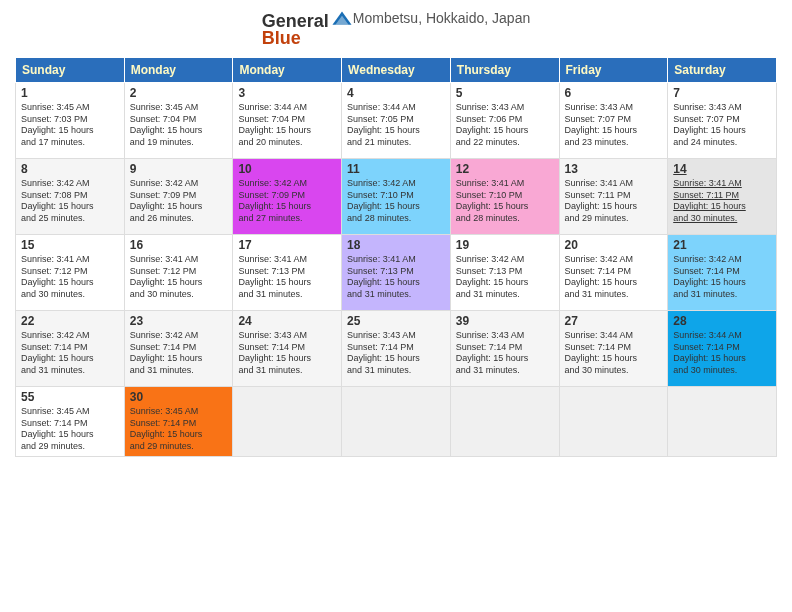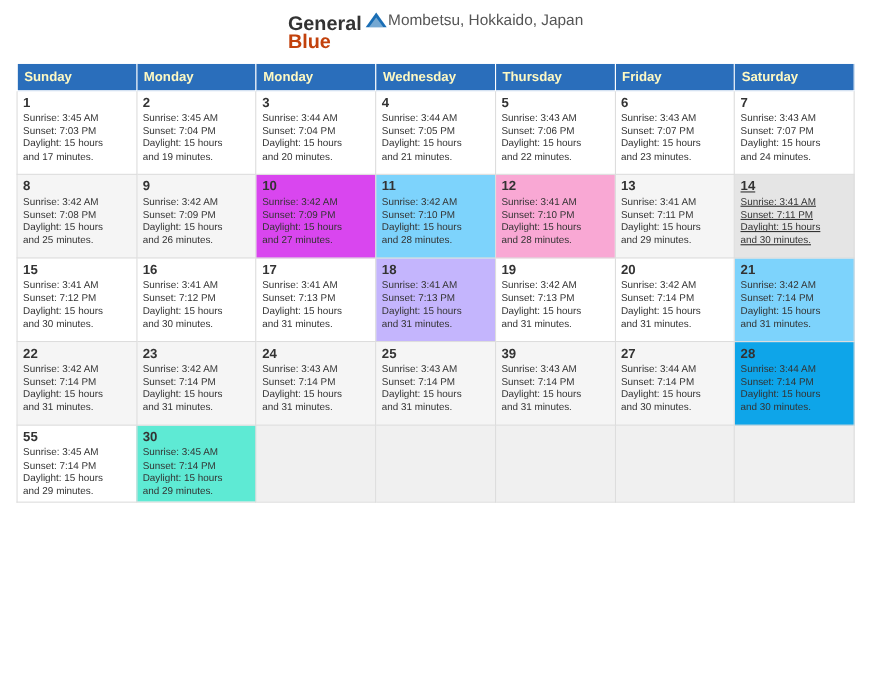--- a/index.html
+++ b/index.html
@@ -328,21 +328,21 @@
           </td>
         </tr>
         <tr class="last-row">
           <td style="background: rgb(255, 255, 255);">
             <span class="day-num">55</span>
             <div style="white-space: pre-line; font-size: 9px; line-height: 1.3;">Sunrise: 3:45 AM
 Sunset: 7:14 PM
 Daylight: 15 hours
 and 29 minutes.</div>
           </td>
-          <td style="background: #5eead4;">
+          <td style="background: #f97316;">
             <span class="day-num">30</span>
             <div style="white-space: pre-line; font-size: 9px; line-height: 1.3;">Sunrise: 3:45 AM
 Sunset: 7:14 PM
 Daylight: 15 hours
 and 29 minutes.</div>
           </td>
           <td class="empty"></td>
           <td class="empty"></td>
           <td class="empty"></td>
           <td class="empty"></td>

